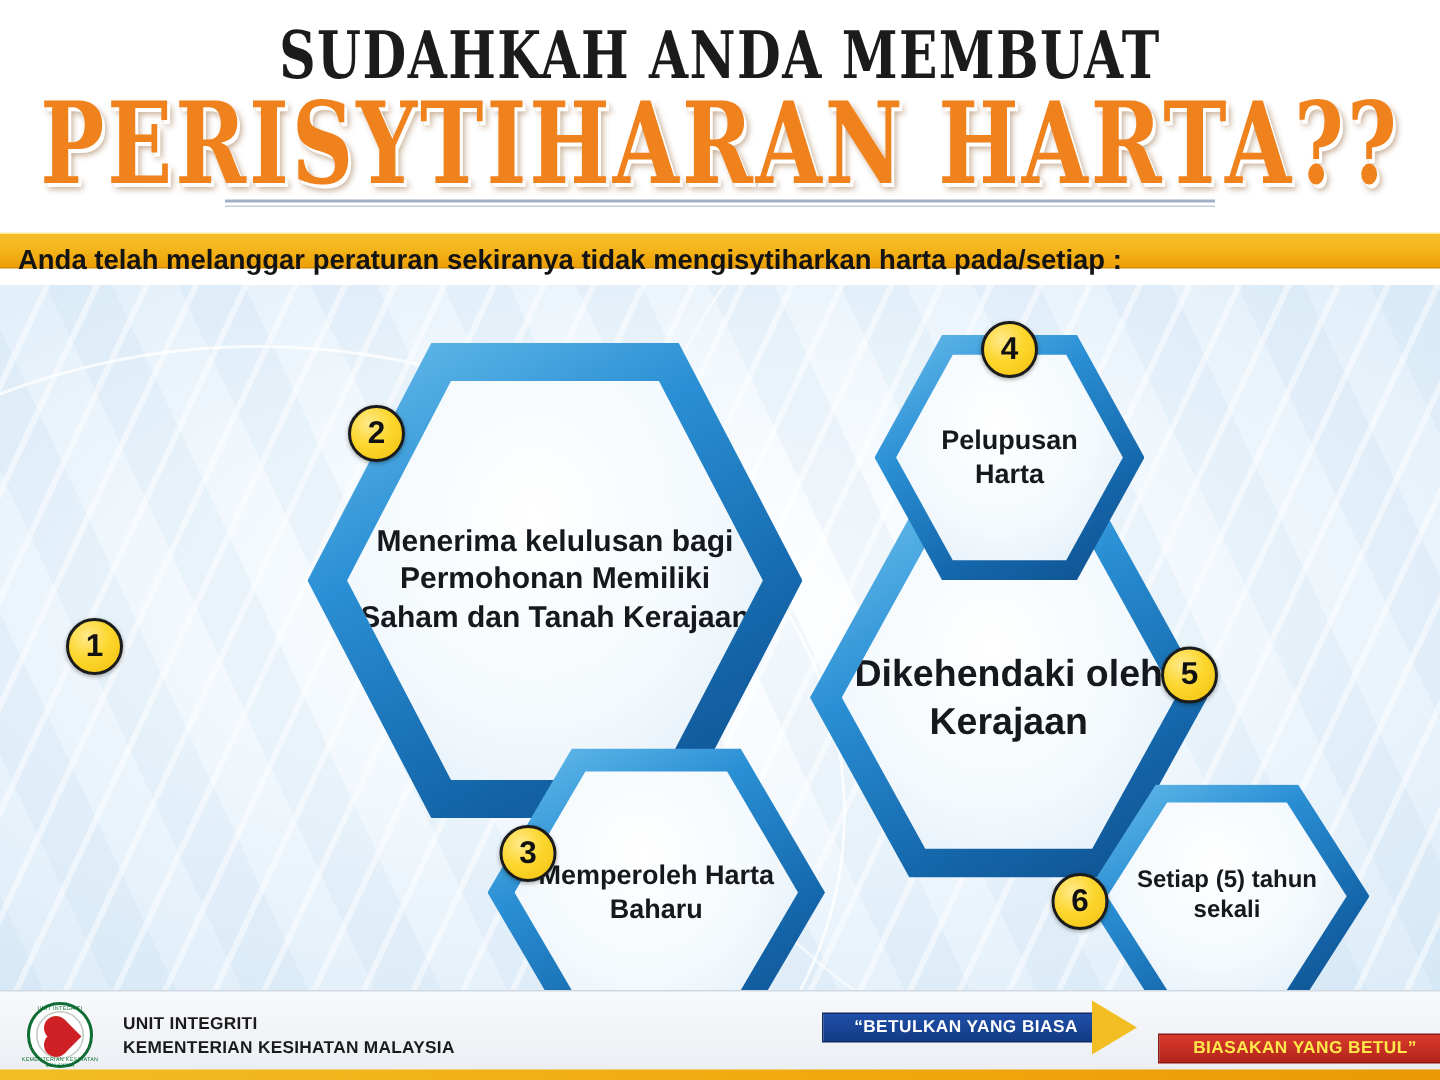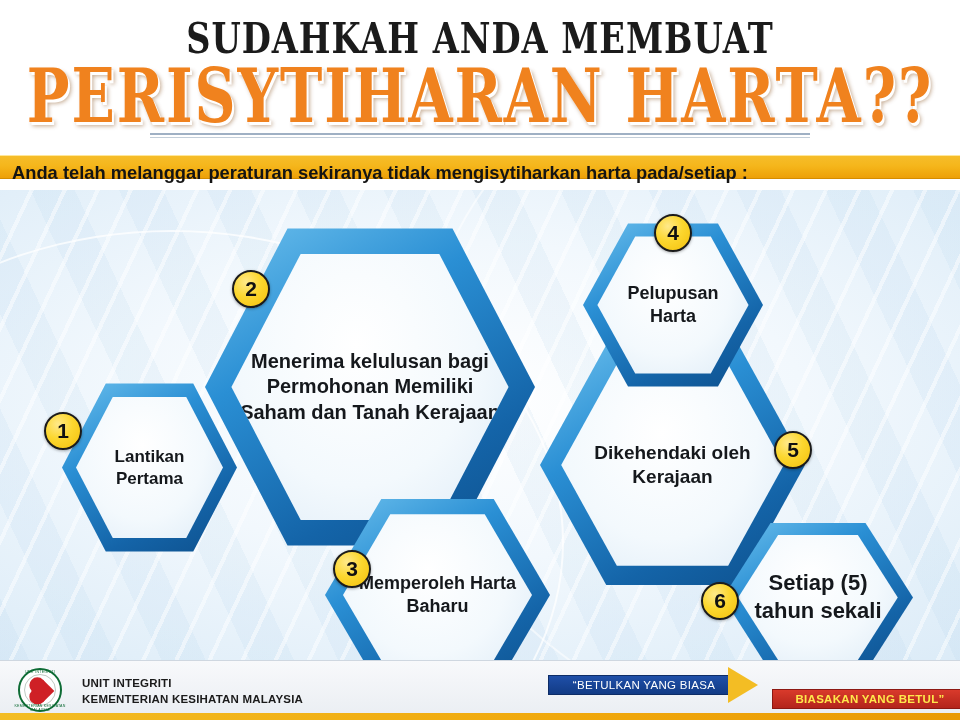--- a/index.html
+++ b/index.html
@@ -157,24 +157,24 @@
   #hex2 { left: 205px; top: 32px;  width: 330px; height: 330px; }
   #hex2 .hex-label { font-size: 20px; }
 
   #hex3 { left: 325px; top: 305px; width: 225px; height: 200px; }
   #hex3 .hex-label { font-size: 18px; }
 
   #hex4 { left: 583px; top: 30px;  width: 180px; height: 170px; }
   #hex4 .hex-label { font-size: 18px; }
 
   #hex5 { left: 540px; top: 150px; width: 265px; height: 250px; }
-  #hex5 .hex-label { font-size: 19px; }
+  #hex5 .hex-label { font-size: 25px; }
 
   #hex6 { left: 723px; top: 330px; width: 190px; height: 155px; }
-  #hex6 .hex-label { font-size: 22px; }
+  #hex6 .hex-label { font-size: 16px; }
 
   
   .badge {
     position: absolute;
     width: 38px; height: 38px;
     border-radius: 50%;
     background: radial-gradient(circle at 35% 30%, #ffe98a 0%, #fcd72f 45%, #f3c00c 100%);
     border: 2px solid #1b1b1b;
     box-shadow: 0 1px 3px rgba(0,0,0,0.35);
     color: #111;
@@ -271,21 +271,21 @@
     height: 34px;
   }
   .tag-left {
     position: absolute;
     left: 0; top: 0;
     width: 192px; height: 20px;
     background: linear-gradient(to bottom, #1f4fa8 0%, #123b85 100%);
     border: 1px solid #0d2c66;
     box-sizing: border-box;
     display: flex; align-items: center; justify-content: center;
-    font-size: 11.5px; font-weight: normal; color: #ffffff;
+    font-size: 11.5px; font-weight: bold; color: #ffffff;
     letter-spacing: 0.3px;
   }
   .tag-right {
     position: absolute;
     left: 224px; top: 14px;
     width: 196px; height: 20px;
     background: linear-gradient(to bottom, #d93a2b 0%, #b3241b 100%);
     border: 1px solid #8d1812;
     box-sizing: border-box;
     display: flex; align-items: center; justify-content: center;
@@ -330,27 +330,20 @@
     </div>
 
     <div class="hex-wrap" id="hex5">
       <div class="hex">
         <div class="hex-inner">
           <div class="hex-label">Dikehendaki oleh Kerajaan</div>
         </div>
       </div>
     </div>
 
-    <div class="hex-wrap" id="hex1">
-      <div class="hex">
-        <div class="hex-inner">
-          <div class="hex-label">Lantikan Pertama</div>
-        </div>
-      </div>
-    </div>
 
     <div class="hex-wrap" id="hex4">
       <div class="hex">
         <div class="hex-inner">
           <div class="hex-label">Pelupusan Harta</div>
         </div>
       </div>
     </div>
 
     <div class="hex-wrap" id="hex3">

